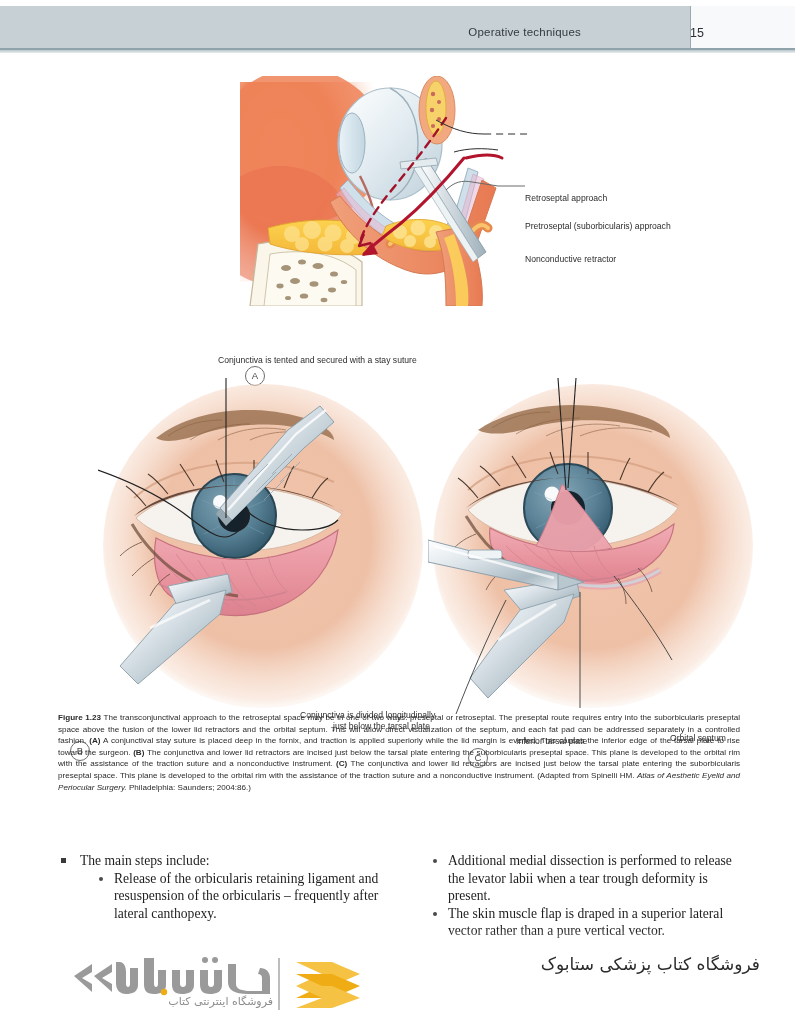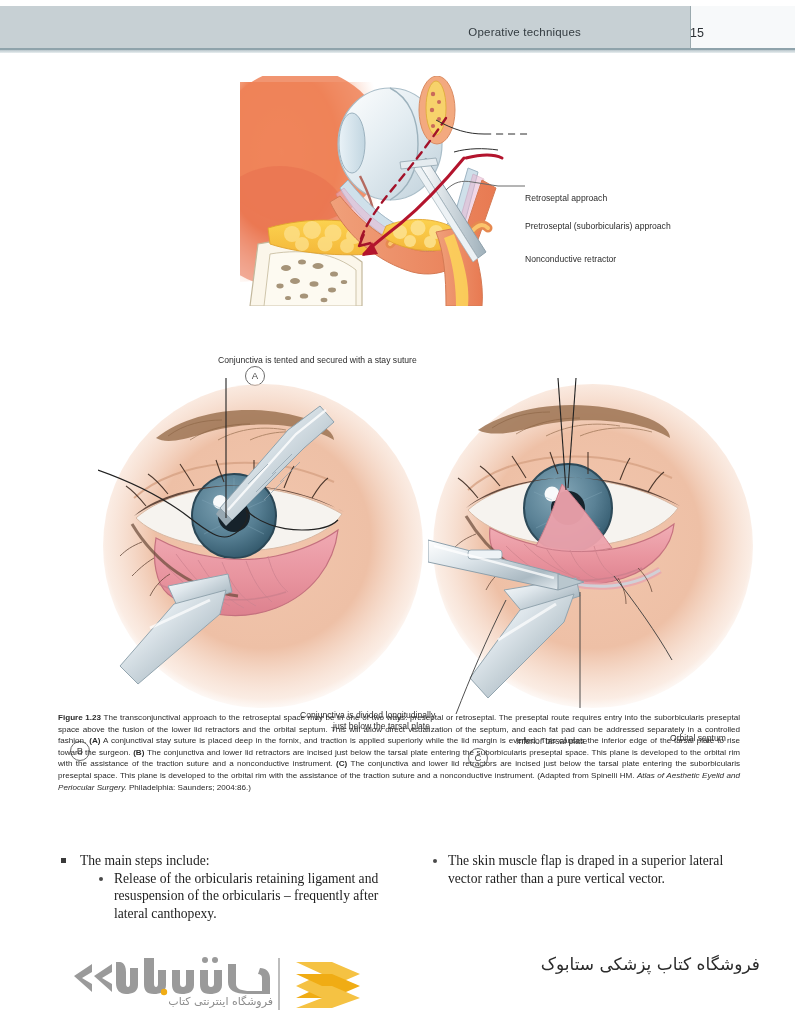--- a/index.html
+++ b/index.html
@@ -612,20 +612,24 @@
             <span class="dot"></span>
             <span>Release of the orbicularis retaining ligament and resuspension of the orbicularis – frequently after lateral canthopexy.</span>
           </li>
         </ul>
       </li>
     </ul>
   </div>
 
   <div class="col" id="col-right">
     <ul class="lvl2" style="padding-left:0;">
+      <li>
+        <span class="dot"></span>
+        <span>Additional medial dissection is performed to release the levator labii when a tear trough deformity is present.</span>
+      </li>
       <li>
         <span class="dot"></span>
         <span>The skin muscle flap is draped in a superior lateral vector rather than a pure vertical vector.</span>
       </li>
     </ul>
   </div>
 </div>
 <div id="body-fade"></div>
 
 <div id="footer">

